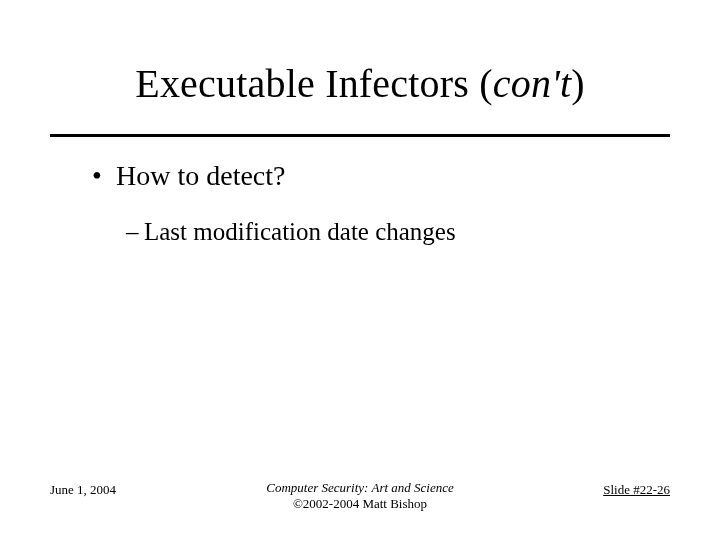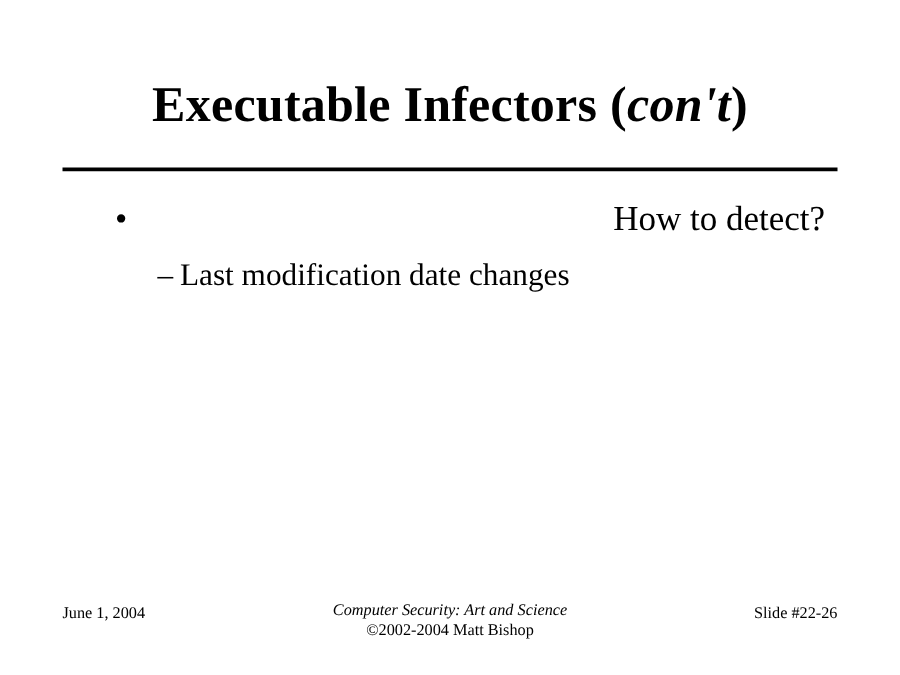--- a/index.html
+++ b/index.html
@@ -18,21 +18,21 @@
     height: 540px;
     box-sizing: border-box;
   }
   .title {
     position: absolute;
     top: 60px;
     left: 0;
     width: 720px;
     text-align: center;
     font-size: 40px;
-    font-weight: 700;
+    font-weight: 400;
     letter-spacing: 0.2px;
   }
   .title .italic {
     font-style: italic;
   }
   .rule {
     position: absolute;
     top: 126px;
     left: 50px;
     width: 620px;
@@ -44,32 +44,31 @@
     top: 158px;
     left: 92px;
     right: 60px;
     font-size: 28px;
     line-height: 1.28;
   }
   .bullet1 {
     position: relative;
     padding-left: 24px;
     margin-bottom: 10px;
-    text-align: right;
   }
   .bullet1::before {
     content: "•";
     position: absolute;
     left: 0;
     top: 0;
     font-size: 28px;
     line-height: 1.28;
   }
   .subgroup {
-    margin-top: 11px;
+    margin-top: 22px;
     margin-left: 34px;
     font-size: 25px;
     line-height: 1.3;
   }
   .sub {
     position: relative;
     padding-left: 18px;
   }
   .sub::before {
     content: "–";
@@ -101,20 +100,21 @@
     font-family: Liberation Serif, serif;
   }
   .footer .center .copyright {
     font-style: normal;
     text-align: center;
   }
   .footer .slidenum {
     position: absolute;
     right: 0;
     bottom: 14px;
+    text-decoration: underline;
   }
 </style>
 </head>
 <body>
 
 <div class="slide">
 
   <div class="title">
     <span>Executable Infectors (</span><span class="italic">con't</span><span>)</span>
   </div>

